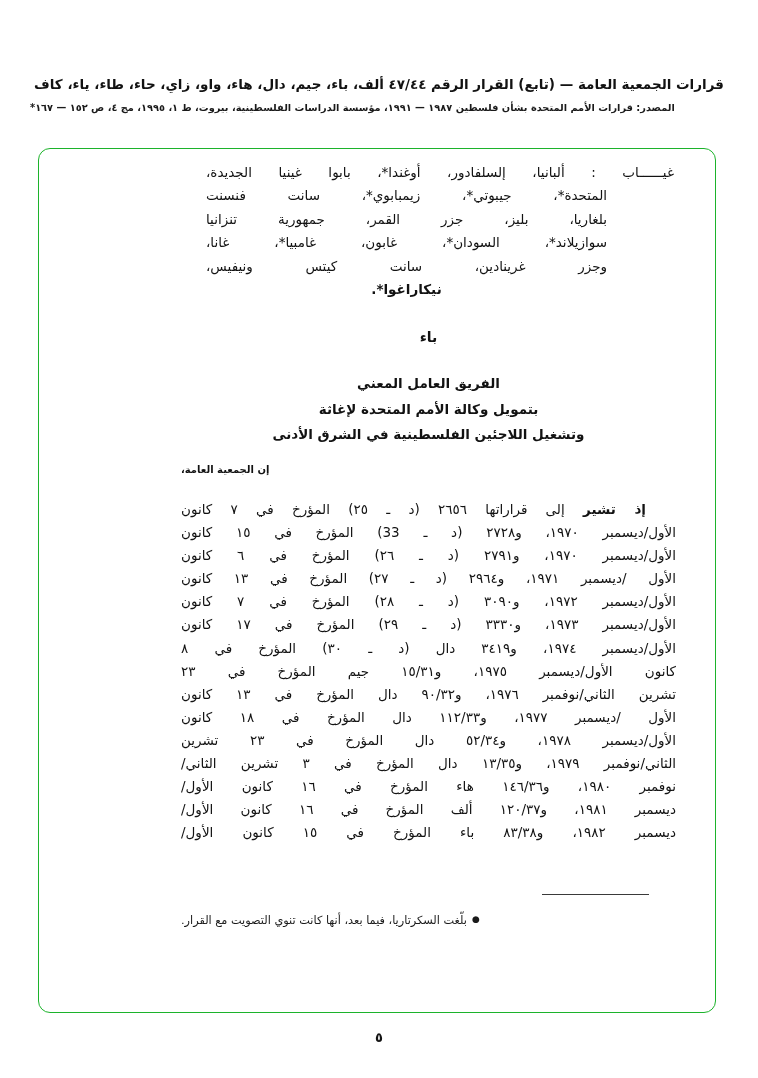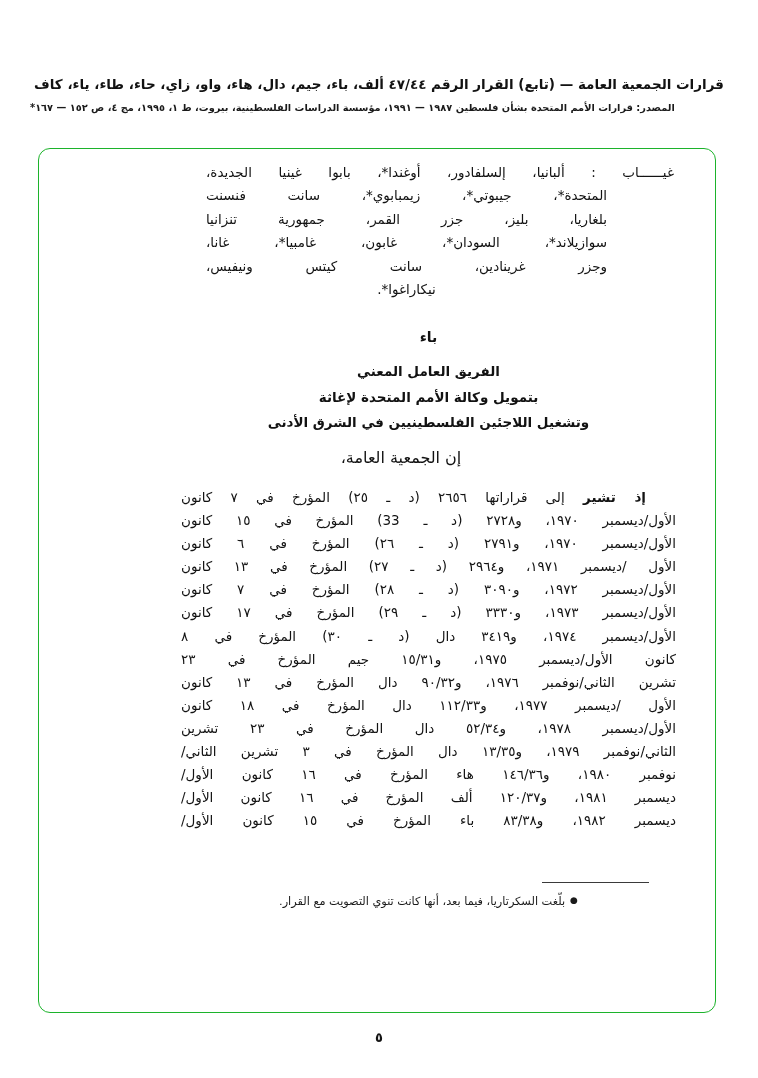--- a/index.html
+++ b/index.html
@@ -29,41 +29,41 @@
     padding:12px 39px 0 142px;box-sizing:border-box;
     font-size:13.5px;
   }
 
   
   .absent-line{
     margin:0 2px 0 25px;padding-left:0;
     text-align:justify;text-align-last:justify;line-height:23.4px;
   }
   .absent-cont{margin-right:69px;}
-  .absent-last{text-align:left;text-align-last:center;}
+  .absent-last{text-align:left;text-align-last:center;font-weight:bold;}
 
   
   .sec-letter{margin-top:26px;text-align:center;font-weight:bold;font-size:14px;line-height:20px;}
-  .sec-title{margin-top:12px;text-align:center;font-weight:bold;font-size:13.5px;line-height:25.5px;}
-  .opening{margin:10px 55px 4px 0;text-align:center;font-weight:normal;font-size:16px;line-height:23px;}
+  .sec-title{margin-top:24px;text-align:center;font-weight:bold;font-size:13.5px;line-height:25.5px;}
+  .opening{margin:10px 55px 4px 0;text-align:left;font-weight:bold;font-size:10px;line-height:23px;}
 
   
   .para{margin-top:17px;}
   .para-line{
     text-align:justify;text-align-last:justify;line-height:23.1px;font-size:13.5px;
   }
   .para-first{padding-right:30px;}
   .lead{font-weight:bold;}
 
   
   .fn-rule{
     width:107px;margin:50px 27px 0 auto;border:0;border-top:1.6px solid #3a3a3a;height:0;
   }
   .footnote{
-    margin-top:9px;text-align:center;font-size:11.3px;line-height:17px;color:#1a1a1a;
+    margin-top:16px;text-align:left;font-size:11.3px;line-height:17px;color:#1a1a1a;
   }
   .fn-bullet{font-size:9px;vertical-align:1.5px;display:inline-block;margin-left:5px;}
 
   
   .page-number{
     position:absolute;top:1030px;left:0;right:0;text-align:center;
     font-size:13px;font-weight:bold;
   }
 </style>
 </head>
@@ -82,21 +82,21 @@
       <div class="absent-line absent-cont">سوازيلاند*، السودان*، غابون، غامبيا*، غانا،</div>
       <div class="absent-line absent-cont">وجزر غرينادين، سانت كيتس ونيفيس،</div>
       <div class="absent-line absent-cont absent-last">نيكاراغوا*.</div>
     </div>
 
     <div class="sec-letter">باء</div>
 
     <div class="sec-title">
       <div>الفريق العامل المعني</div>
       <div>بتمويل وكالة الأمم المتحدة لإغاثة</div>
-      <div>وتشغيل اللاجئين الفلسطينيين في الشرق الأدنى</div>
+      <div>وتشغيل اللاجئين الفلسطينية في الشرق الأدنى</div>
     </div>
 
     <div class="opening">إن الجمعية العامة،</div>
 
     <div class="para">
       <div class="para-line para-first"><span class="lead">إذ تشير</span><span> إلى قراراتها ٢٦٥٦ (د ـ ٢٥) المؤرخ في ٧ كانون</span></div>
       <div class="para-line">الأول/ديسمبر ١٩٧٠، و٢٧٢٨ (د ـ 33) المؤرخ في ١٥ كانون</div>
       <div class="para-line">الأول/ديسمبر ١٩٧٠، و٢٧٩١ (د ـ ٢٦) المؤرخ في ٦ كانون</div>
       <div class="para-line">الأول /ديسمبر ١٩٧١، و٢٩٦٤ (د ـ ٢٧) المؤرخ في ١٣ كانون</div>
       <div class="para-line">الأول/ديسمبر ١٩٧٢، و٣٠٩٠ (د ـ ٢٨) المؤرخ في ٧ كانون</div>

